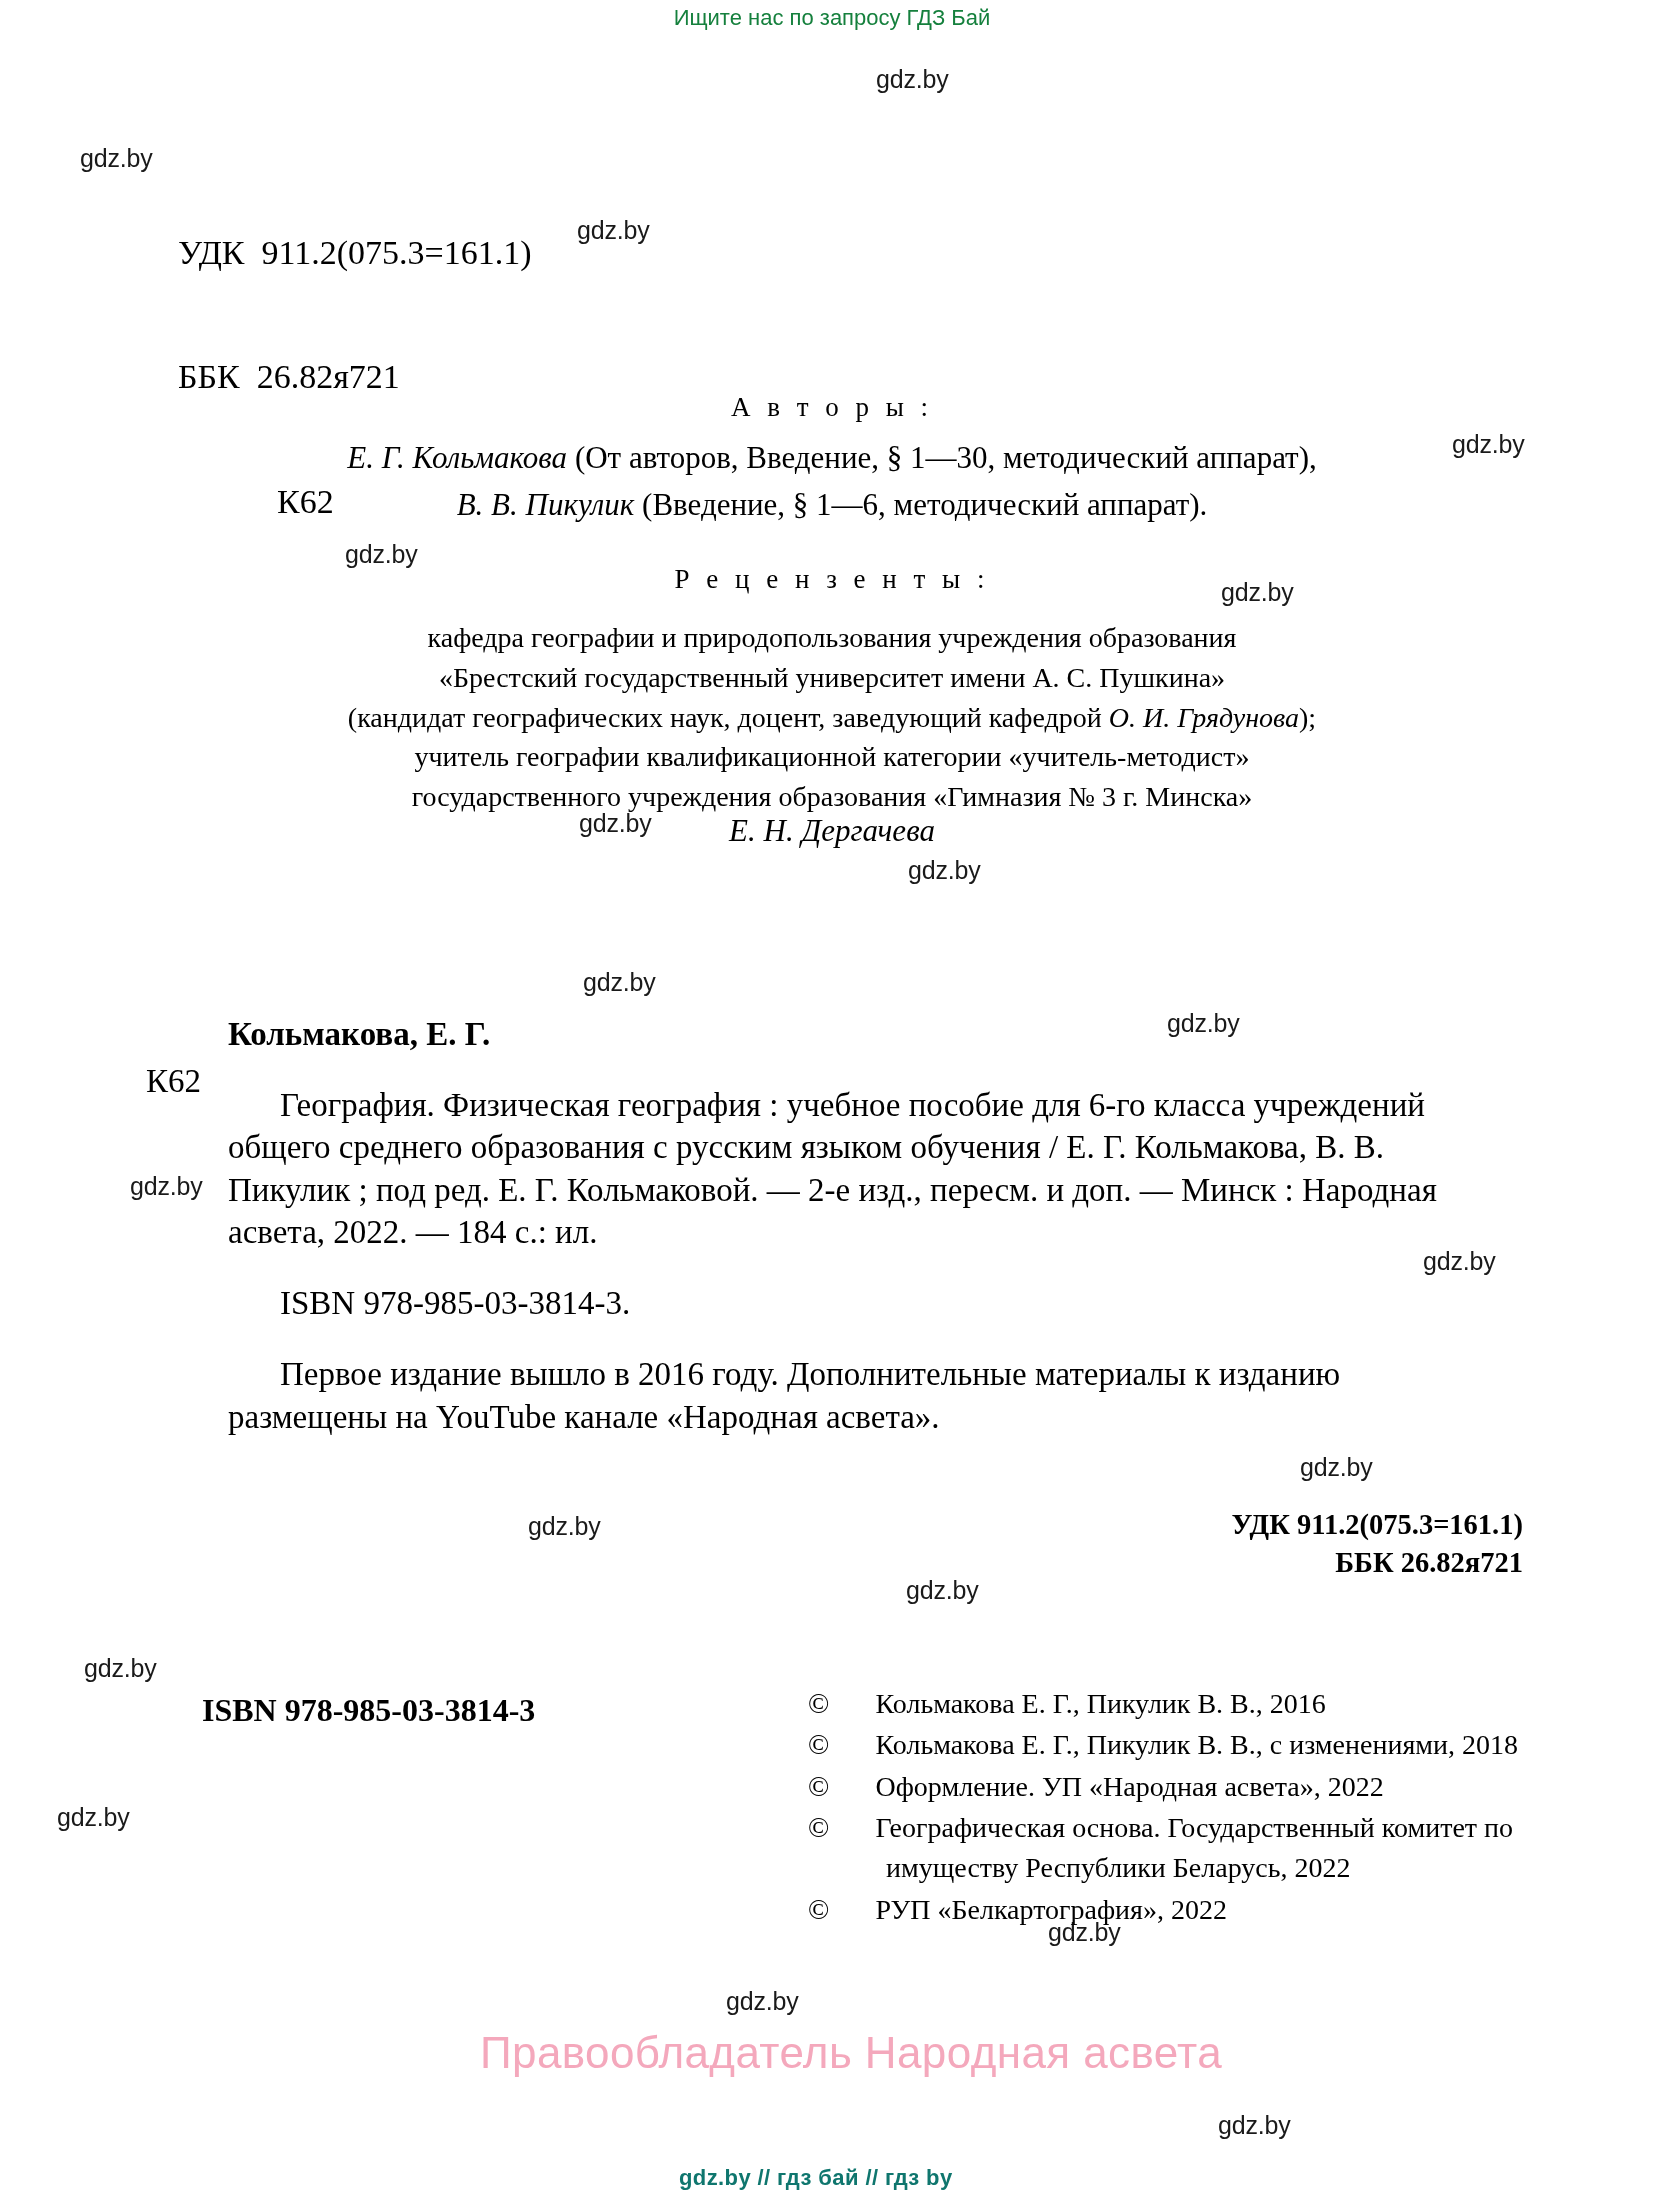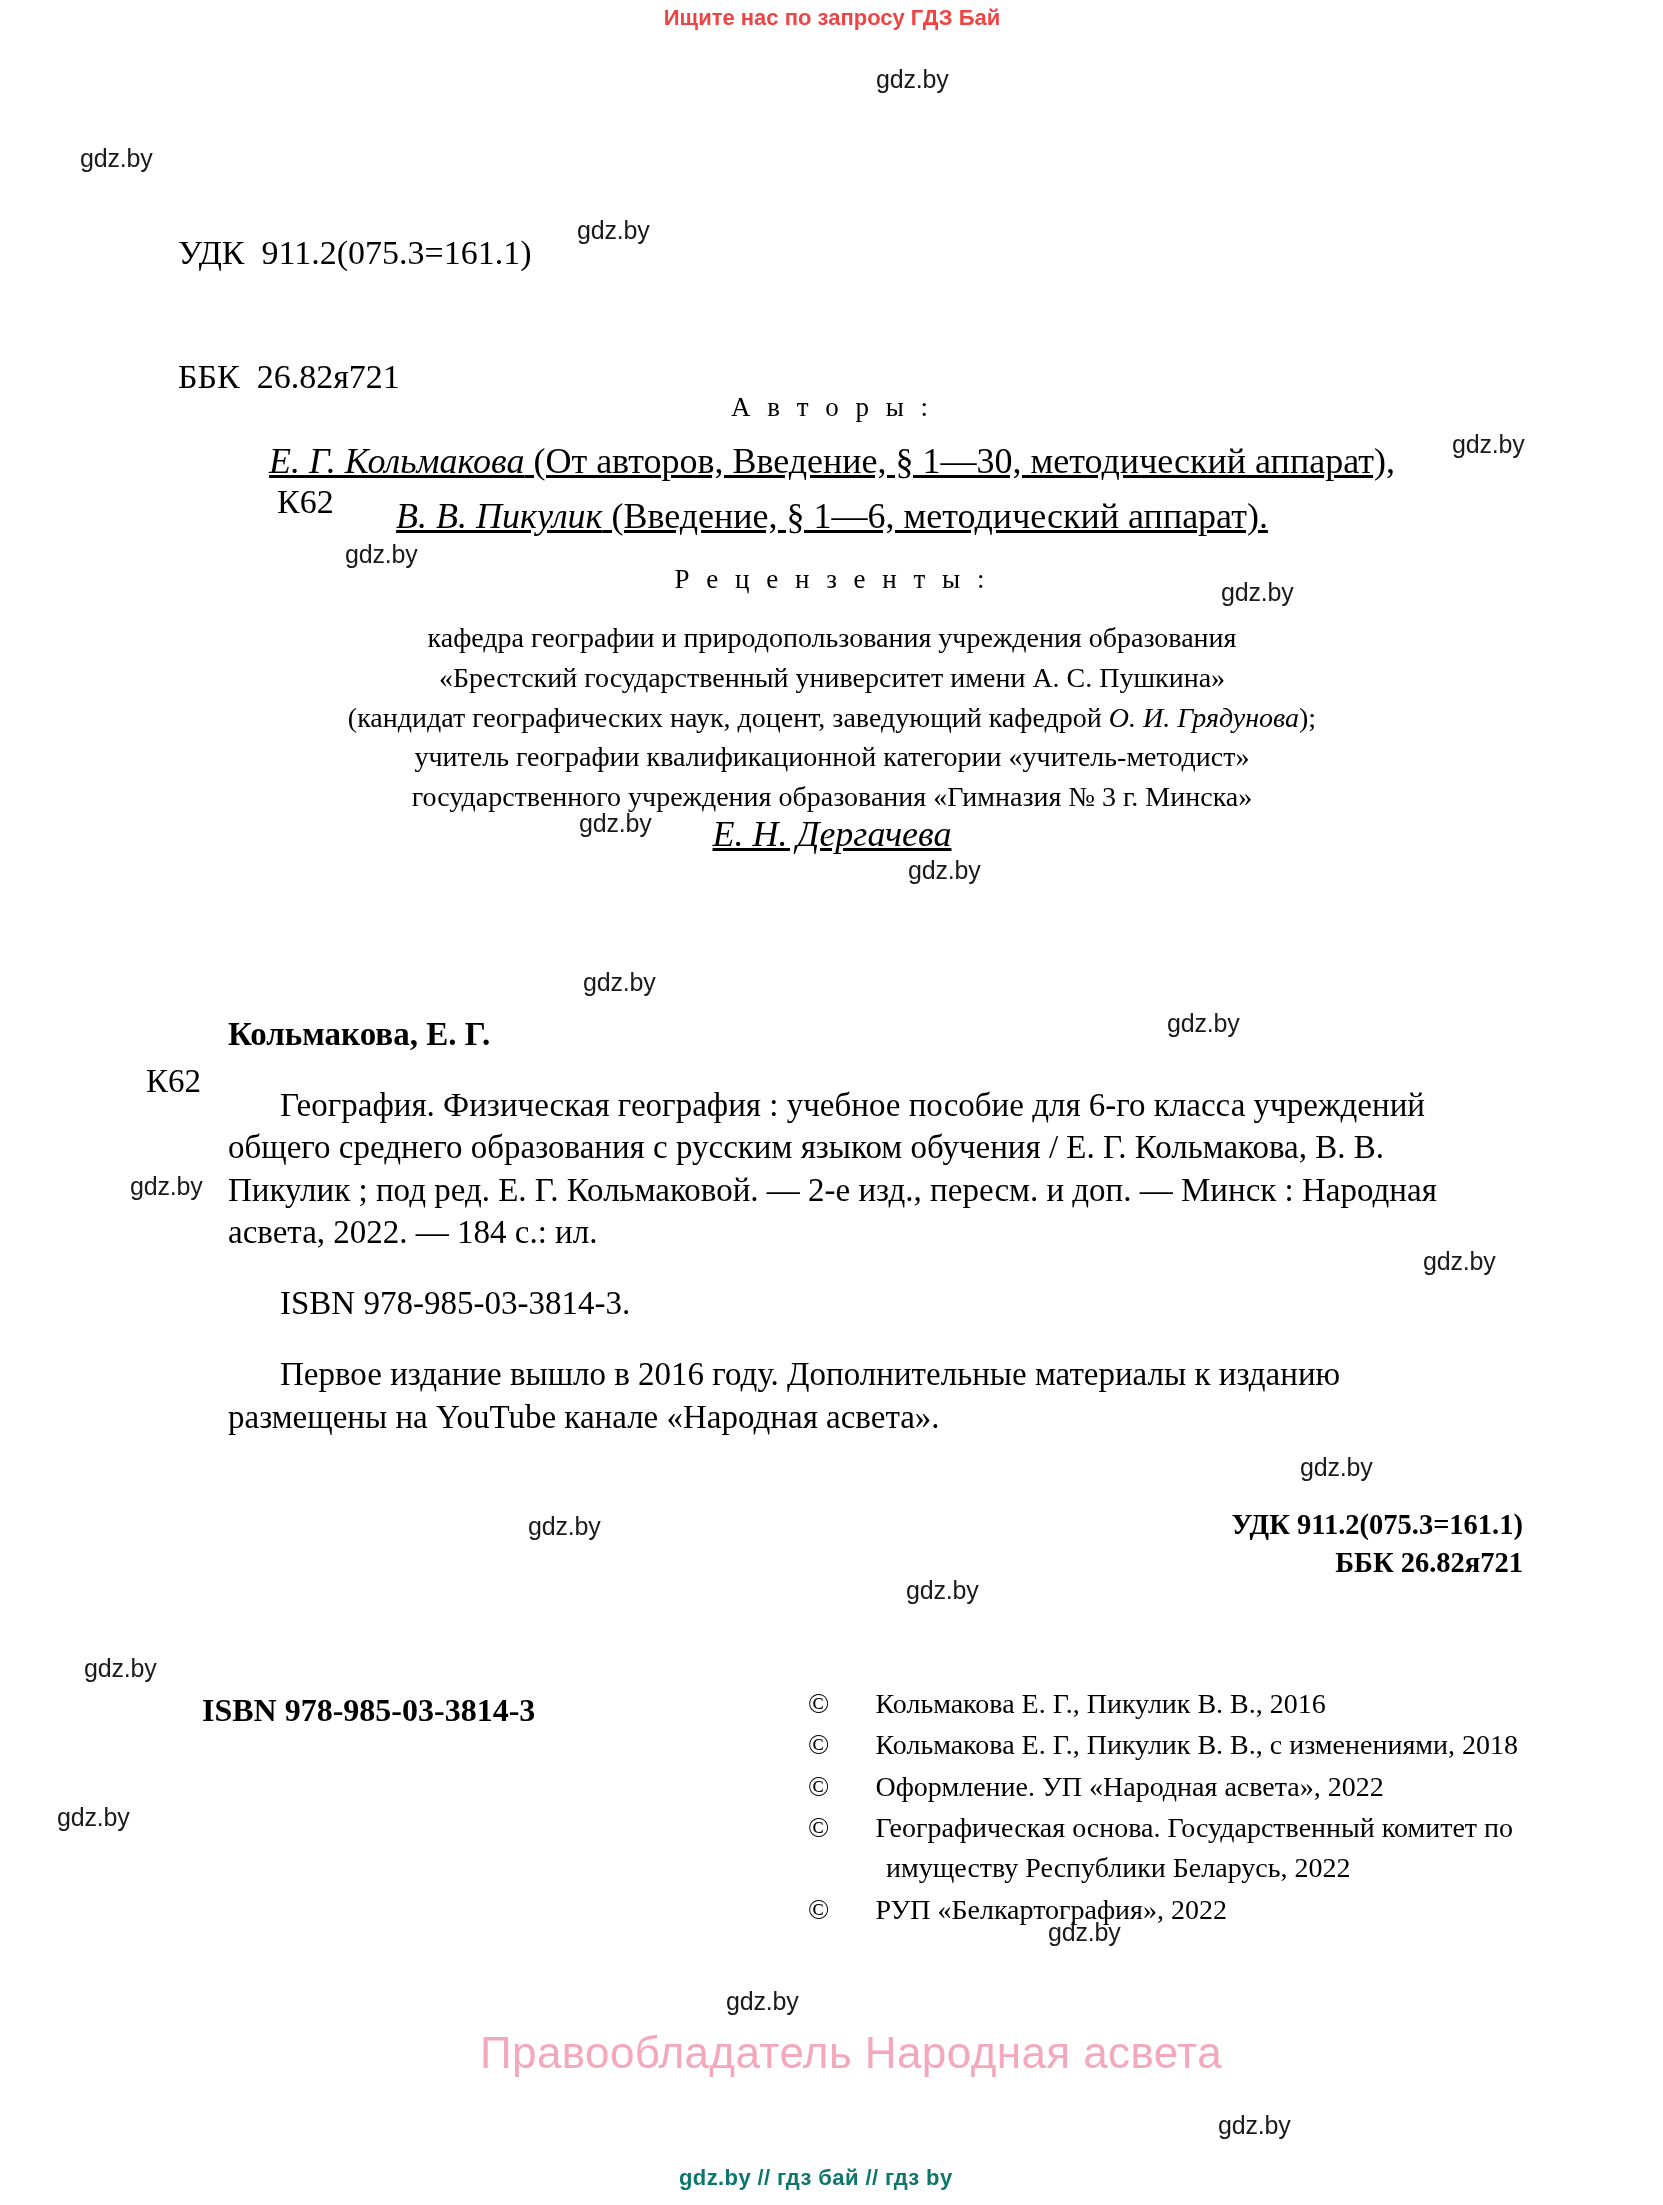--- a/index.html
+++ b/index.html
@@ -23,22 +23,22 @@
     font-family: "Liberation Sans", "DejaVu Sans", sans-serif;
     font-size: 25px;
     color: #1a1a1a;
     white-space: nowrap;
     letter-spacing: -0.2px;
   }
   .promo-green {
     position: absolute;
     font-family: "Liberation Sans", "DejaVu Sans", sans-serif;
     font-size: 22px;
-    font-weight: bold;
-    color: #ef4444;
+    font-weight: normal;
+    color: #15803d;
     white-space: nowrap;
     left: 0;
     width: 1664px;
     text-align: center;
     top: 5px;
   }
   .promo-pink {
     position: absolute;
     font-family: "Liberation Sans", "DejaVu Sans", sans-serif;
     font-size: 44px;
@@ -78,23 +78,22 @@
     width: 1664px;
     text-align: center;
   }
 
   .head-label {
     font-size: 27px;
     letter-spacing: 5px;
   }
 
   .authors-line {
-    font-size: 36px;
+    font-size: 31px;
     line-height: 1.52;
-    text-decoration: underline;
   }
   .ital { font-style: italic; }
 
   .reviewers-lines {
     font-size: 28px;
     line-height: 1.42;
   }
 
   .bib {
     position: absolute;

